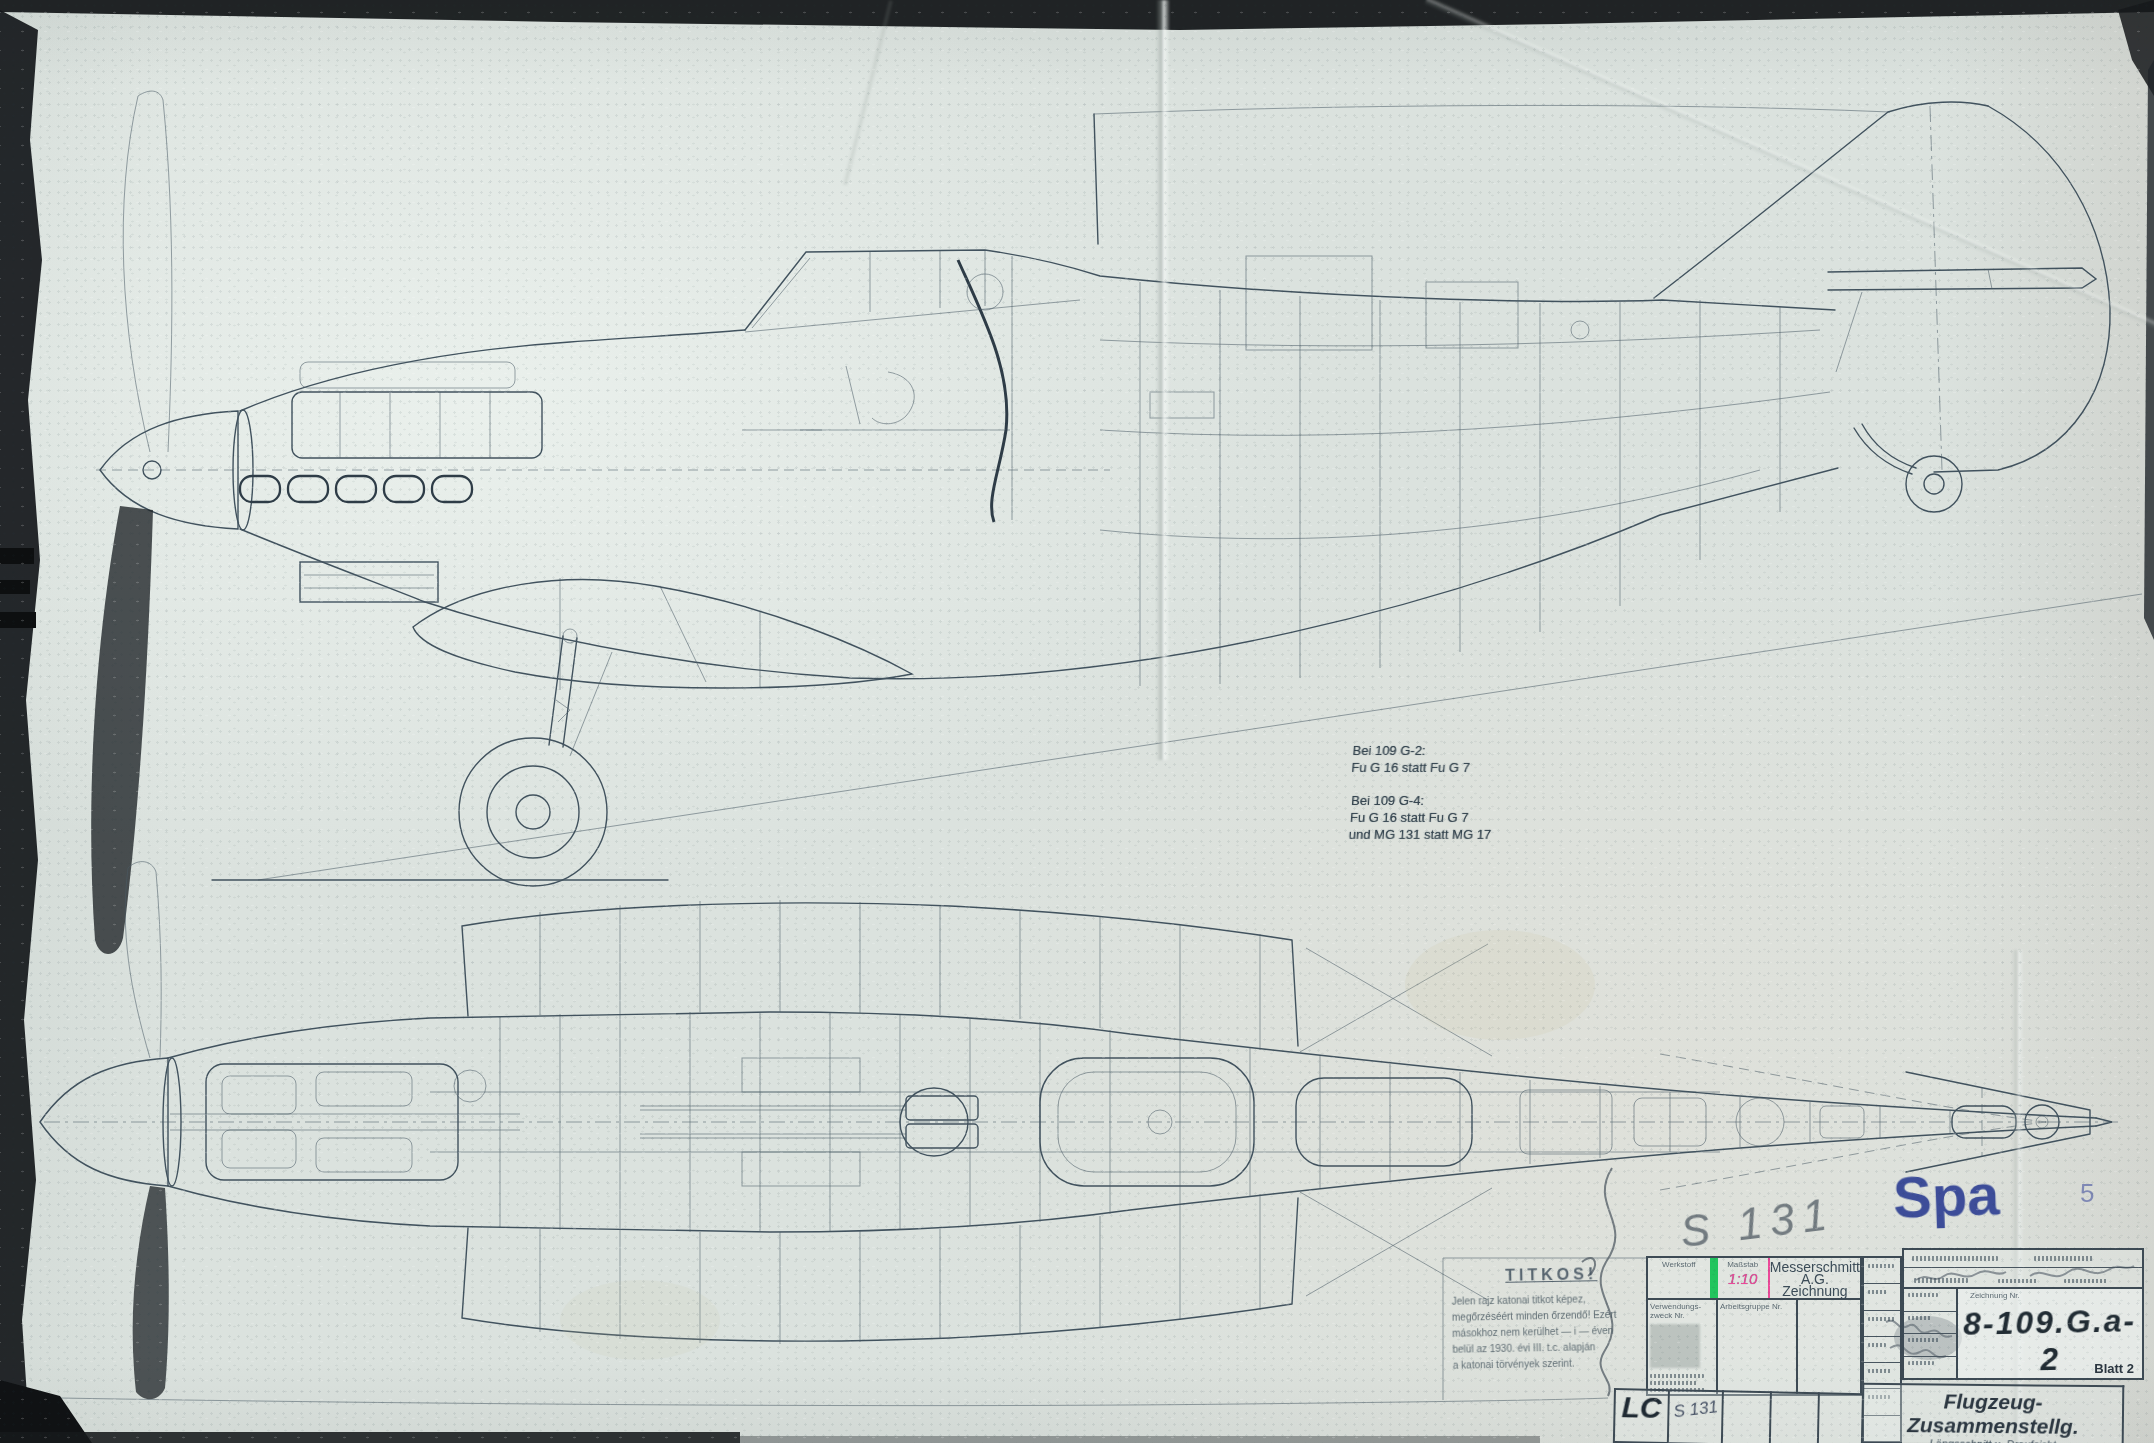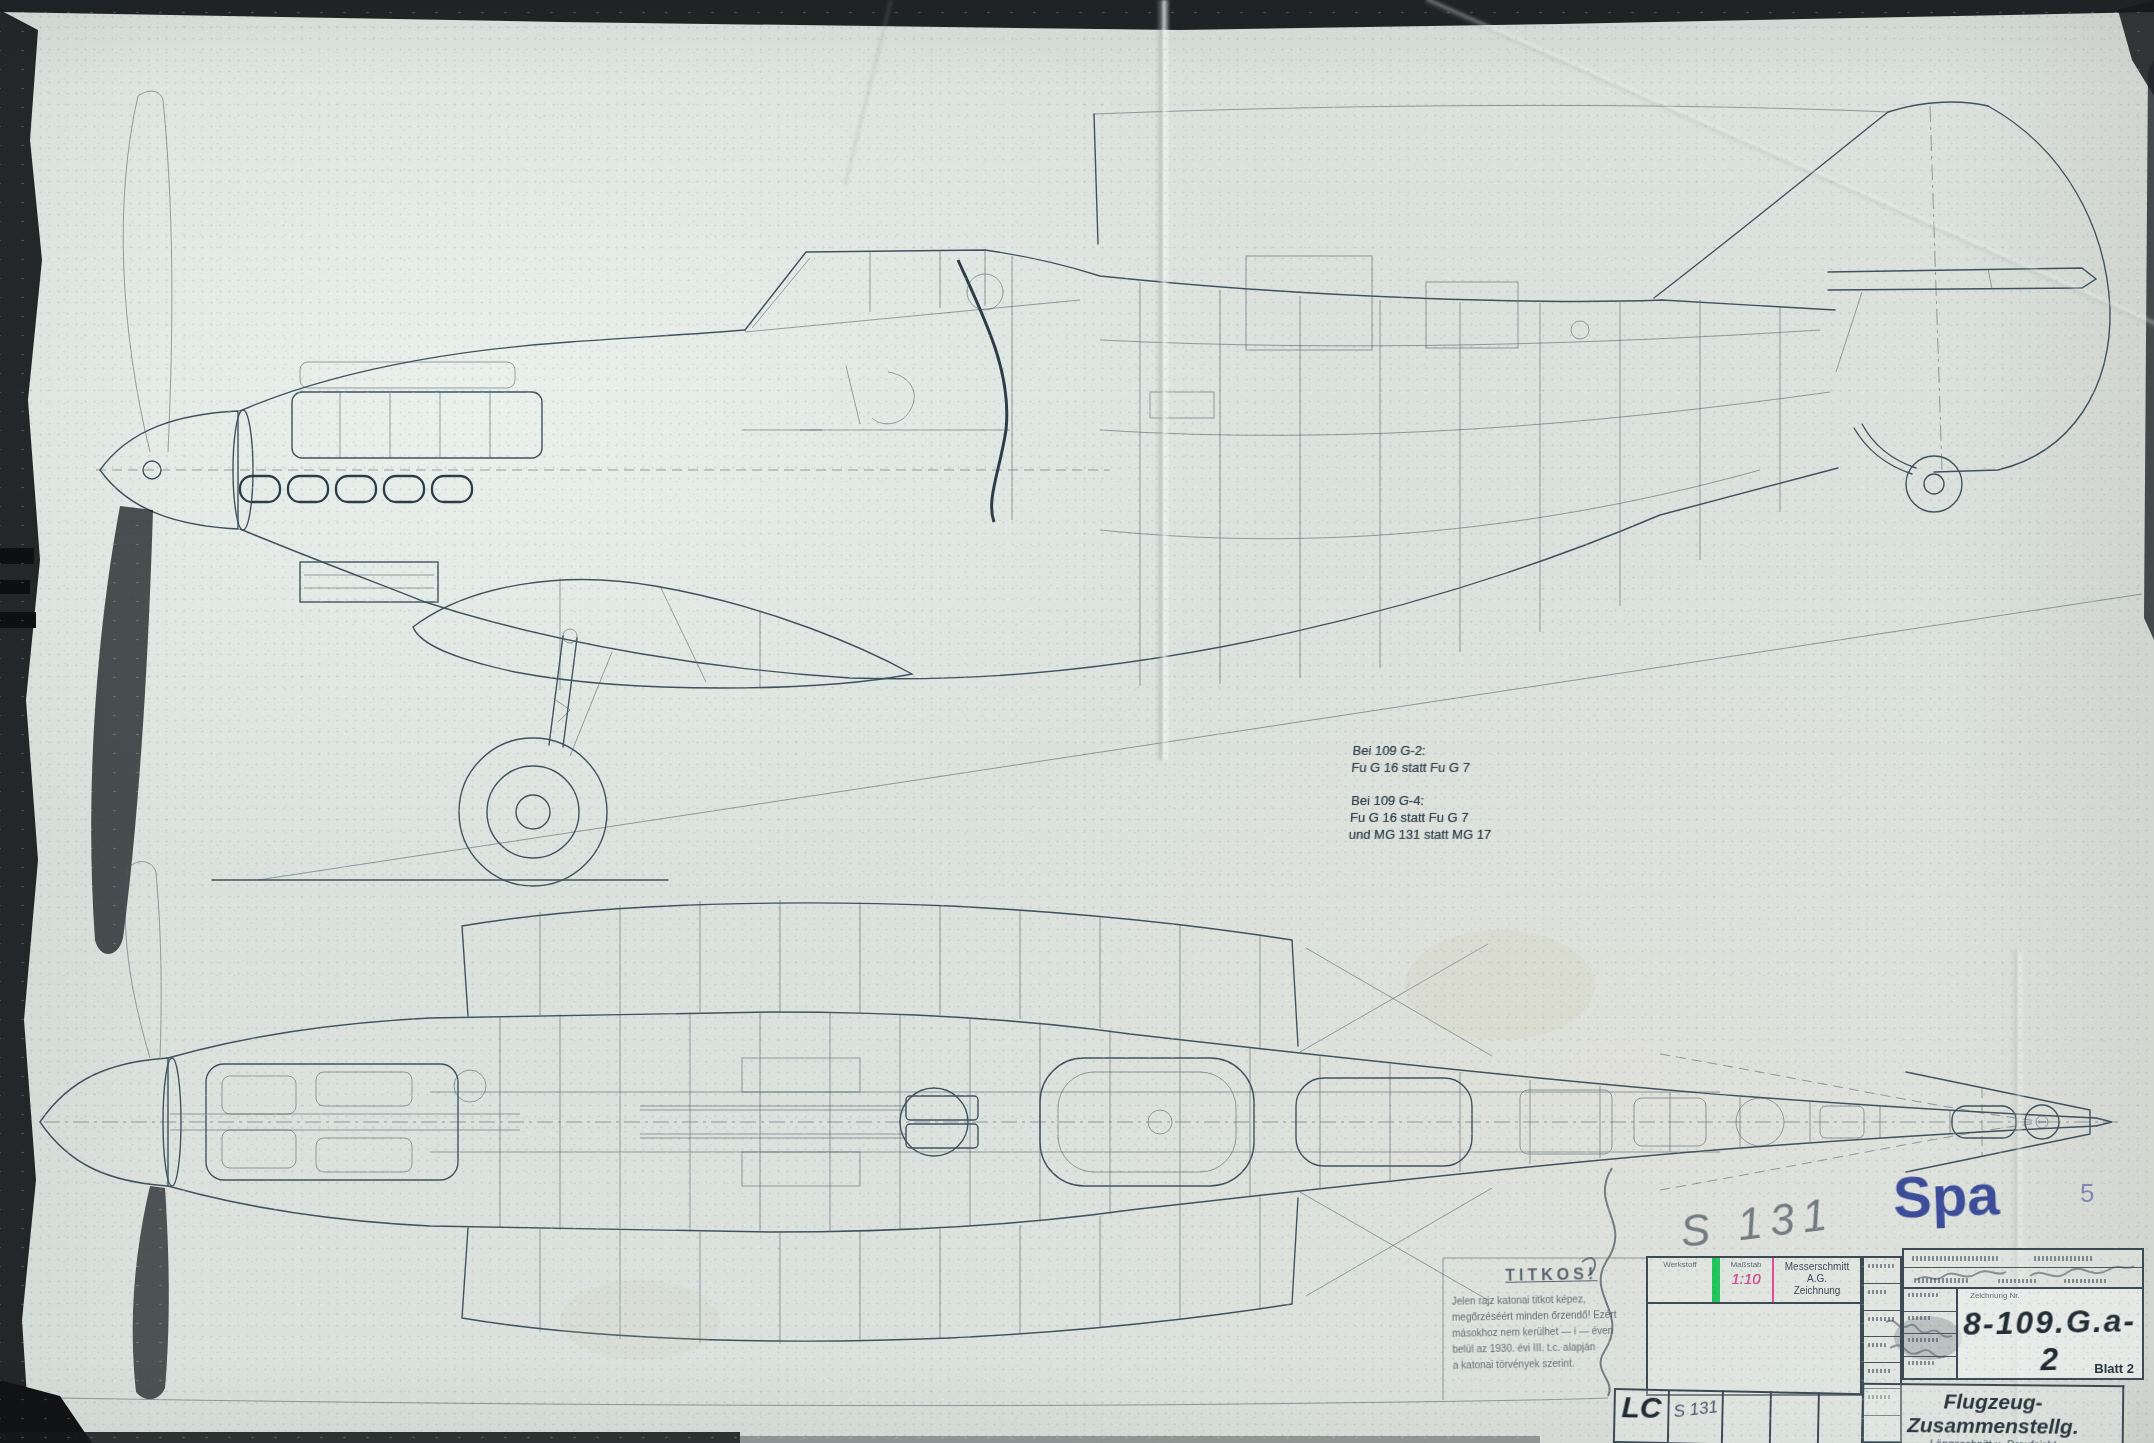--- a/index.html
+++ b/index.html
@@ -282,25 +282,39 @@
 
   <div class="abs cellbox" style="left:1646px;top:1256px;width:216px;height:140px;display:flex;flex-direction:column;">
     <div style="display:flex;height:44px;border-bottom:2px solid #3d4a54;">
       <div style="width:64px;border-right:8px solid #22c55e;text-align:center;">
         <div class="microlabel" style="margin-top:2px;">Werkstoff</div>
       </div>
       <div style="width:52px;border-right:2px solid #ec4899;text-align:center;">
         <div class="microlabel" style="margin-top:2px;">Maßstab</div>
         <div class="typed" style="font-size:15px;font-style:italic;color:#ec4899;">1:10</div>
       </div>
-      <div style="flex:1;text-align:center;font-size:10px;color:#3c4c58;filter:blur(.4px);line-height:12px;padding-top:3px;border-radius:18px;">
+      <div style="flex:1;text-align:center;font-size:14px;color:#3c4c58;filter:blur(.4px);line-height:12px;padding-top:3px;border-radius:18px;">
         <div>Messerschmitt</div>
         <div>A.G.</div>
         <div>Zeichnung</div>
       </div>
+    </div>
+    <div style="display:flex;flex:1;">
+      <div style="width:64px;border-right:2px solid #3d4a54;padding:2px;">
+        <div class="microlabel">Verwendungs-</div>
+        <div class="microlabel">zweck Nr.</div>
+        <div style="width:50px;height:44px;margin-top:4px;background:rgba(120,132,128,.35);filter:blur(1px);"></div>
+        <div class="smudge" style="width:54px;height:4px;margin-top:6px;"></div>
+        <div class="smudge" style="width:48px;height:4px;margin-top:3px;"></div>
+        <div class="smudge" style="width:56px;height:4px;margin-top:3px;"></div>
+      </div>
+      <div style="width:74px;border-right:2px solid #3d4a54;padding:2px;">
+        <div class="microlabel">Arbeitsgruppe Nr.</div>
+      </div>
+      <div style="flex:1;"></div>
     </div>
   </div>
 
   <div class="abs cellbox" style="left:1862px;top:1256px;width:40px;height:187px;display:flex;flex-direction:column;">
     <div style="flex:1;border-bottom:1px solid #48555f;">
         <div class="smudge" style="width:26px;height:4px;margin:6px 4px;"></div>
       </div>
     <div style="flex:1;border-bottom:1px solid #48555f;">
         <div class="smudge" style="width:20px;height:4px;margin:6px 4px;"></div>
       </div>

